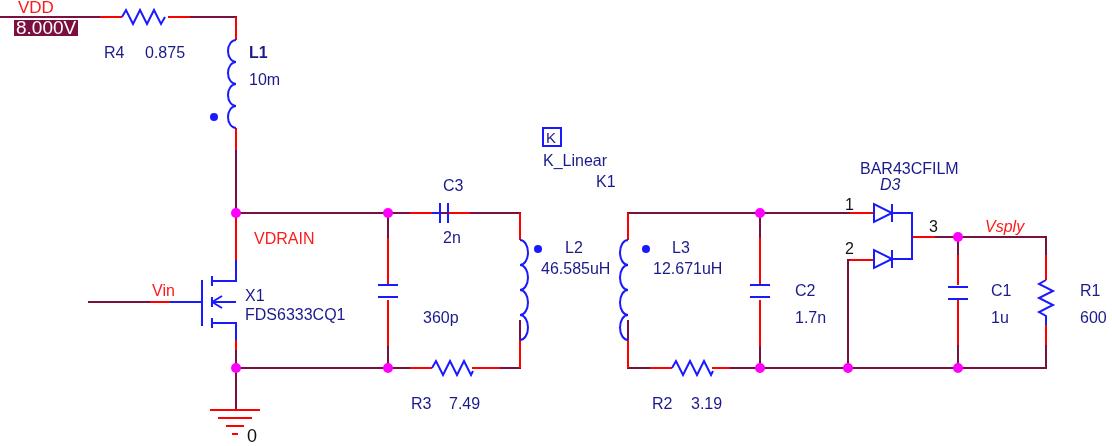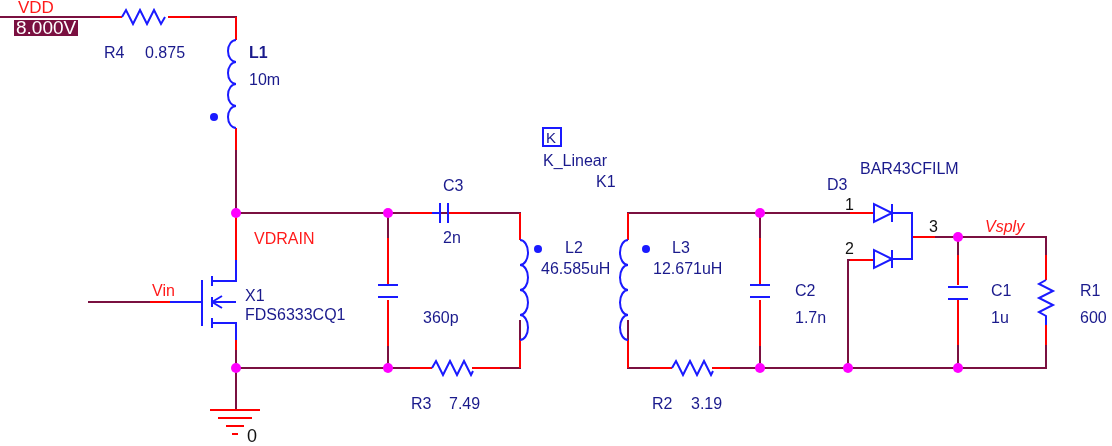--- a/index.html
+++ b/index.html
@@ -126,21 +126,21 @@
 <span class="lbl blue" style="left:596px;top:130px;margin-top:44px;">K1</span>
 <span class="lbl blue" style="left:543px;top:153px;">K_Linear</span>
 
 <span class="lbl blue" style="left:652px;top:396px;">R2</span>
 <span class="lbl blue" style="left:691px;top:396px;">3.19</span>
 
 <span class="lbl blue" style="left:795px;top:283px;">C2</span>
 <span class="lbl blue" style="left:795px;top:310px;">1.7n</span>
 
 <span class="lbl blue" style="left:860px;top:161px;">BAR43CFILM</span>
-<span class="lbl blue" style="left:827px;top:177px;">D3</span>
+<span class="lbl blue" style="left:880px;top:177px;font-style:italic;">D3</span>
 <span class="lbl black" style="left:845px;top:197px;">1</span>
 <span class="lbl black" style="left:845px;top:241px;">2</span>
 <span class="lbl black" style="left:929px;top:219px;">3</span>
 
 <span class="lbl red" style="left:985px;top:219px;font-style:italic;">Vsply</span>
 
 <span class="lbl blue" style="left:991px;top:283px;">C1</span>
 <span class="lbl blue" style="left:991px;top:310px;">1u</span>
 
 <span class="lbl blue" style="left:1080px;top:283px;">R1</span>

